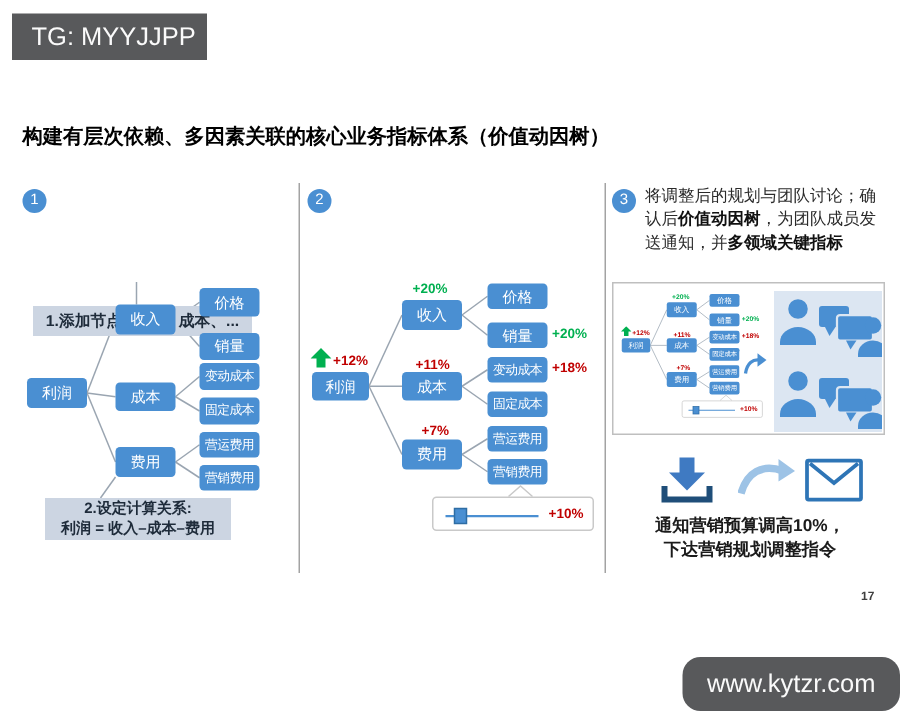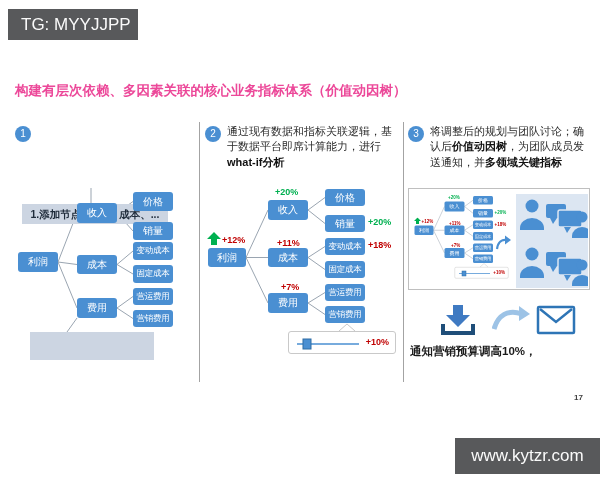--- a/index.html
+++ b/index.html
@@ -6,22 +6,22 @@
     --accent-blue:#4A8FD2; --dark-gray:#58595B; --note-bg:#CCD5E2;
     --green:#00B050; --red:#C00000; --panel-blue:#DCE6F2; --line-gray:#9AA5B1;
   }
   *{margin:0;padding:0;box-sizing:border-box;}
   body{background:#fff;}
   .page{position:relative;width:600px;height:480px;background:#ffffff;overflow:hidden;
         font-family:"Liberation Sans","DejaVu Sans",sans-serif;color:#222;}
   .tg-box{position:absolute;left:8px;top:9px;width:130px;height:31px;background:var(--dark-gray);
         color:#fafafa;font-size:17px;line-height:31px;padding-left:13px;}
   .footer-box{position:absolute;left:455px;top:438px;width:145px;height:36px;background:var(--dark-gray);
-        color:#fafafa;font-size:17px;line-height:36px;text-align:center;}
-  .title{position:absolute;left:15px;top:82px;width:575px;font-size:13.5px;font-weight:bold;color:#ec4899;}
+        color:#fafafa;font-size:17px;line-height:36px;text-align:center;border-radius:12px;}
+  .title{position:absolute;left:15px;top:82px;width:575px;font-size:13.5px;font-weight:bold;color:#000000;}
   .divider{position:absolute;top:122px;width:1px;height:260px;background:#A3A3A3;}
   .d1{left:199px;} .d2{left:403px;}
   .col{position:absolute;top:124px;}
   .col1{left:15px;width:182px;height:262px;}
   .col2{left:205px;width:194px;height:262px;}
   .col3{left:408px;width:184px;height:262px;}
   .step-head{display:flex;gap:6px;align-items:flex-start;}
   .num-circle{flex:0 0 16px;width:16px;height:16px;border-radius:50%;background:var(--accent-blue);
         color:#fff;font-size:10px;line-height:16px;text-align:center;margin-top:2px;}
   .step-desc{font-size:11px;line-height:1.4;color:#2b2b2b;}
@@ -42,21 +42,21 @@
   .slider{position:absolute;background:#fff;border:1px solid #C9C9C9;border-radius:3px;}
   .slider svg{position:absolute;left:0;top:0;}
   .slider .pct{right:6px;top:5px;}
   .big-box{position:absolute;left:0;top:64px;width:182px;height:102px;border:1px solid #BFBFBF;background:#fff;}
   .mini{position:absolute;left:4px;top:5px;width:96px;height:90px;}
   .mini .tree{transform:scale(0.5);transform-origin:0 0;left:0 !important;top:0 !important;}
   .people-panel{position:absolute;left:107px;top:5px;width:72px;height:94px;background:var(--panel-blue);}
   .share-chip{position:absolute;left:84px;top:44px;width:20px;height:20px;background:#fff;border-radius:2px;
         display:flex;align-items:center;justify-content:center;}
   .icon-row{position:absolute;left:0;top:175px;width:182px;height:40px;}
-  .caption{position:absolute;left:2px;top:220px;width:180px;
+  .caption{position:absolute;left:2px;top:220px;width:180px;text-align:center;
         font-size:11.5px;font-weight:bold;color:#1b1b1b;line-height:1.35;}
   .page-num{position:absolute;left:574px;top:393px;font-size:8px;font-weight:bold;color:#3f3f3f;}
 </style>
 </head>
 <body>
 
 <div class="page">
 
   <div class="tg-box">
     <span>TG: MYYJJPP</span>
@@ -93,28 +93,29 @@
       <div class="nb lv-big" style="left:62px;top:43px;width:40px;height:20px;">收入</div>
       <div class="nb lv-big" style="left:62px;top:95px;width:40px;height:19px;">成本</div>
       <div class="nb lv-big" style="left:62px;top:138px;width:40px;height:20px;">费用</div>
       <div class="nb lv-big" style="left:118px;top:32px;width:40px;height:19px;">价格</div>
       <div class="nb lv-big" style="left:118px;top:62px;width:40px;height:18px;">销量</div>
       <div class="nb lv-sm" style="left:118px;top:82px;width:40px;height:18px;">变动成本</div>
       <div class="nb lv-sm" style="left:118px;top:105px;width:40px;height:18px;">固定成本</div>
       <div class="nb lv-sm" style="left:118px;top:128px;width:40px;height:17px;">营运费用</div>
       <div class="nb lv-sm" style="left:118px;top:150px;width:40px;height:17px;">营销费用</div>
       <div class="note note2">
+        <div>2.设定计算关系:</div>
+        <div>利润 = 收入–成本–费用</div>
       </div>
     </div>
   </section>
 
   <section class="col col2">
     <div class="step-head">
       <span class="num-circle">2</span>
-      <p class="step-desc" style="width:166px;"><span>通过现有数据和指标关联逻辑，基于数据平台即席计算能力，进行</span><b>what-if分析</b></p>
     </div>
 
     <div style="position:absolute;left:0;top:61px;">
       <div class="tree" id="tree2" style="position:relative;left:0;top:0;width:192px;height:172px;">
         <svg class="lines" width="192" height="172">
           <g stroke="#9AA5B1" stroke-width="1" fill="none">
             <line x1="41" y1="72.5" x2="63" y2="25"></line>
             <line x1="41" y1="72.5" x2="63" y2="72.5"></line>
             <line x1="41" y1="72.5" x2="63" y2="118"></line>
             <line x1="103" y1="25" x2="120" y2="12.5"></line>
@@ -249,20 +250,21 @@
         <polygon points="27,1 38,9 27,16" fill="#9DC3E6"></polygon>
       </svg>
       <svg style="position:absolute;left:128px;top:6px;" width="40" height="30" viewBox="0 0 40 30">
         <rect x="2" y="2" width="36" height="26" rx="1" fill="#fff" stroke="#2E75B6" stroke-width="2.5"></rect>
         <polyline points="4,4 20,17 36,4" fill="none" stroke="#2E75B6" stroke-width="2.5"></polyline>
       </svg>
     </div>
 
     <div class="caption">
       <div>通知营销预算调高10%，</div>
+      <div>下达营销规划调整指令</div>
     </div>
   </section>
 
   <span class="page-num">17</span>
 
   <div class="footer-box">
     <span>www.kytzr.com</span>
   </div>
 
 </div>

